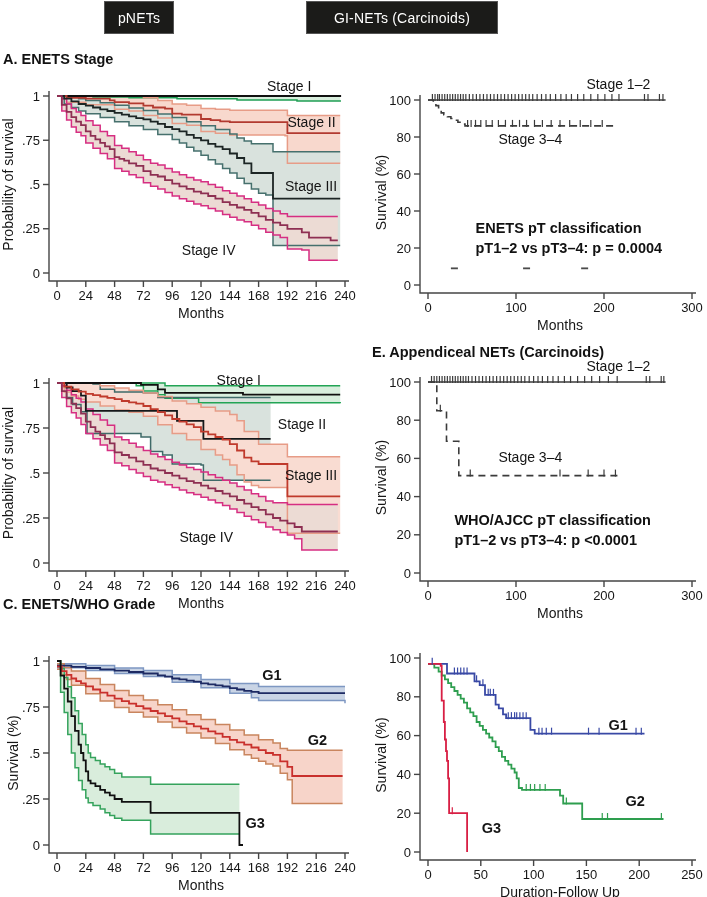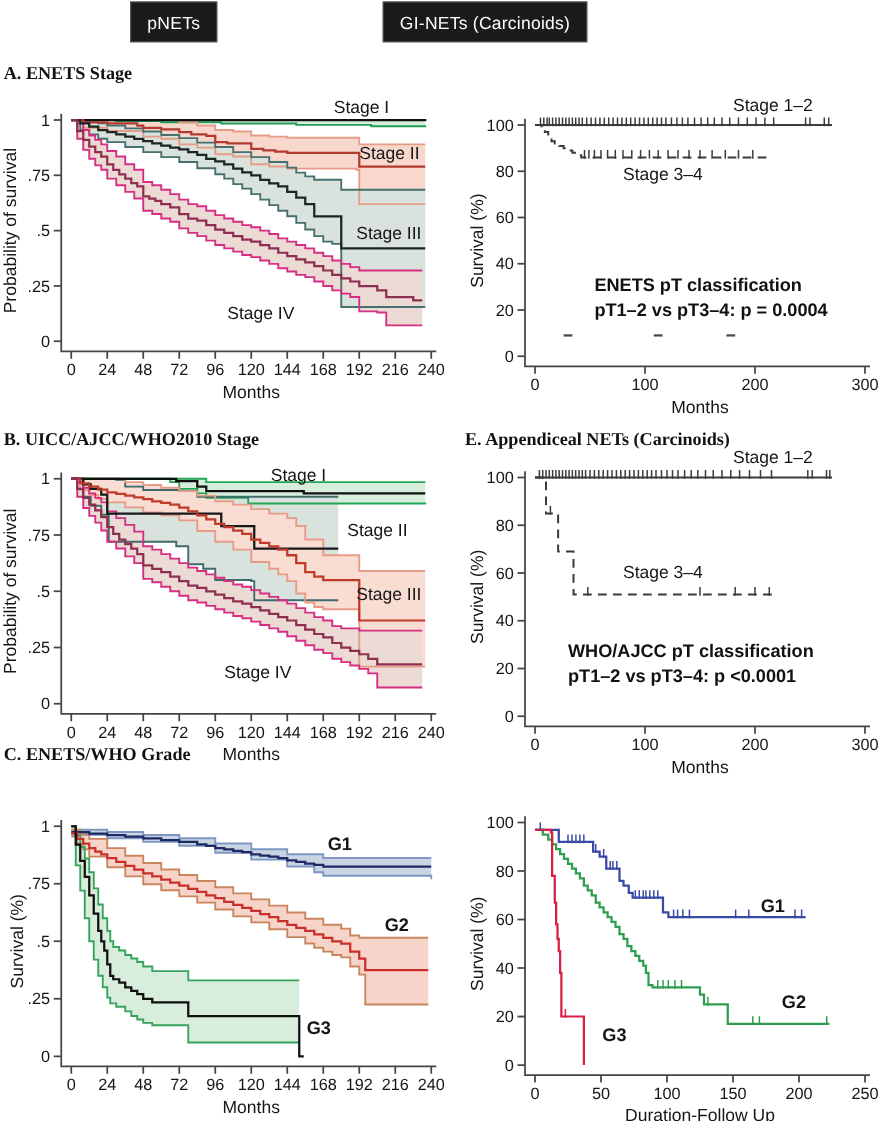--- a/index.html
+++ b/index.html
@@ -1,33 +1,32 @@
 <!DOCTYPE html>
 <html><head>
 <meta charset="utf-8">
 <style>
   html,body{margin:0;padding:0;background:#fff;}
   .fig{position:relative;width:707px;height:897px;background:#ffffff;font-family:"Liberation Sans",sans-serif;overflow:hidden;}
   .hdr{position:absolute;background:#1b1b19;color:#fff;display:flex;align-items:center;justify-content:center;font-size:14px;letter-spacing:.2px;box-shadow:0 0 0 1px #555;}
-  .ptitle{position:absolute;font-weight:bold;font-size:14.5px;color:#121212;white-space:nowrap;font-family:Liberation Serif, serif;}
+  .ptitle{position:absolute;font-weight:bold;font-size:14.5px;color:#121212;white-space:nowrap;}
   svg.panel{position:absolute;overflow:visible;}
 </style>
 </head>
 <body>
 
 <div class="fig">
   <div class="hdr" id="hdr-left" style="left:105px;top:2px;width:68px;height:31px">
     <span>pNETs</span>
   </div>
-  <div class="hdr" id="hdr-right" style="left:307px;top:2px;width:162px;height:31px">
+  <div class="hdr" id="hdr-right" style="left:307px;top:2px;width:190px;height:31px">
     <span>GI-NETs (Carcinoids)</span>
   </div>
 
   <div class="ptitle" style="left:3px;top:51px">A. ENETS Stage</div>
-  <div class="ptitle" style="left:3px;top:344px">B. UICC/AJCC/WHO2010 Stage</div>
   <div class="ptitle" style="left:372px;top:344px">E. Appendiceal NETs (Carcinoids)</div>
   <div class="ptitle" style="left:3px;top:596px">C. ENETS/WHO Grade</div>
 
   <svg class="panel" id="svg-a" width="355" height="262" style="left:0;top:70px">
       <g>
         <path d="M49,21V211H349" stroke="#454545" fill="none" stroke-width="1.4"></path>
         <line x1="43" x2="49" y1="203" y2="203" stroke="#454545" stroke-width="1.4"></line>
         <text x="40" y="207.5" text-anchor="end" font-size="13" fill="#161616">0</text>
         <line x1="43" x2="49" y1="158.75" y2="158.75" stroke="#454545" stroke-width="1.4"></line>
         <text x="40" y="163.25" text-anchor="end" font-size="13" fill="#161616">.25</text>

